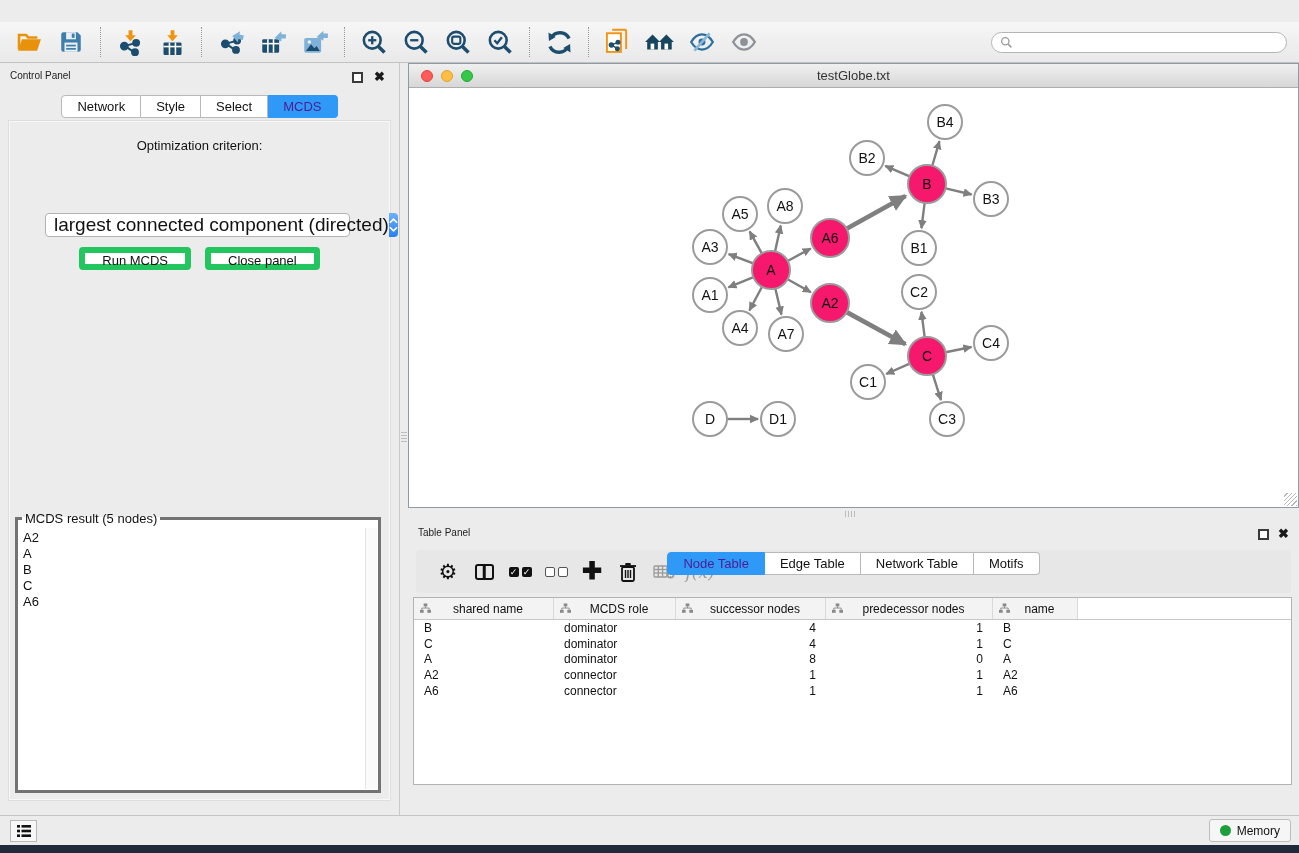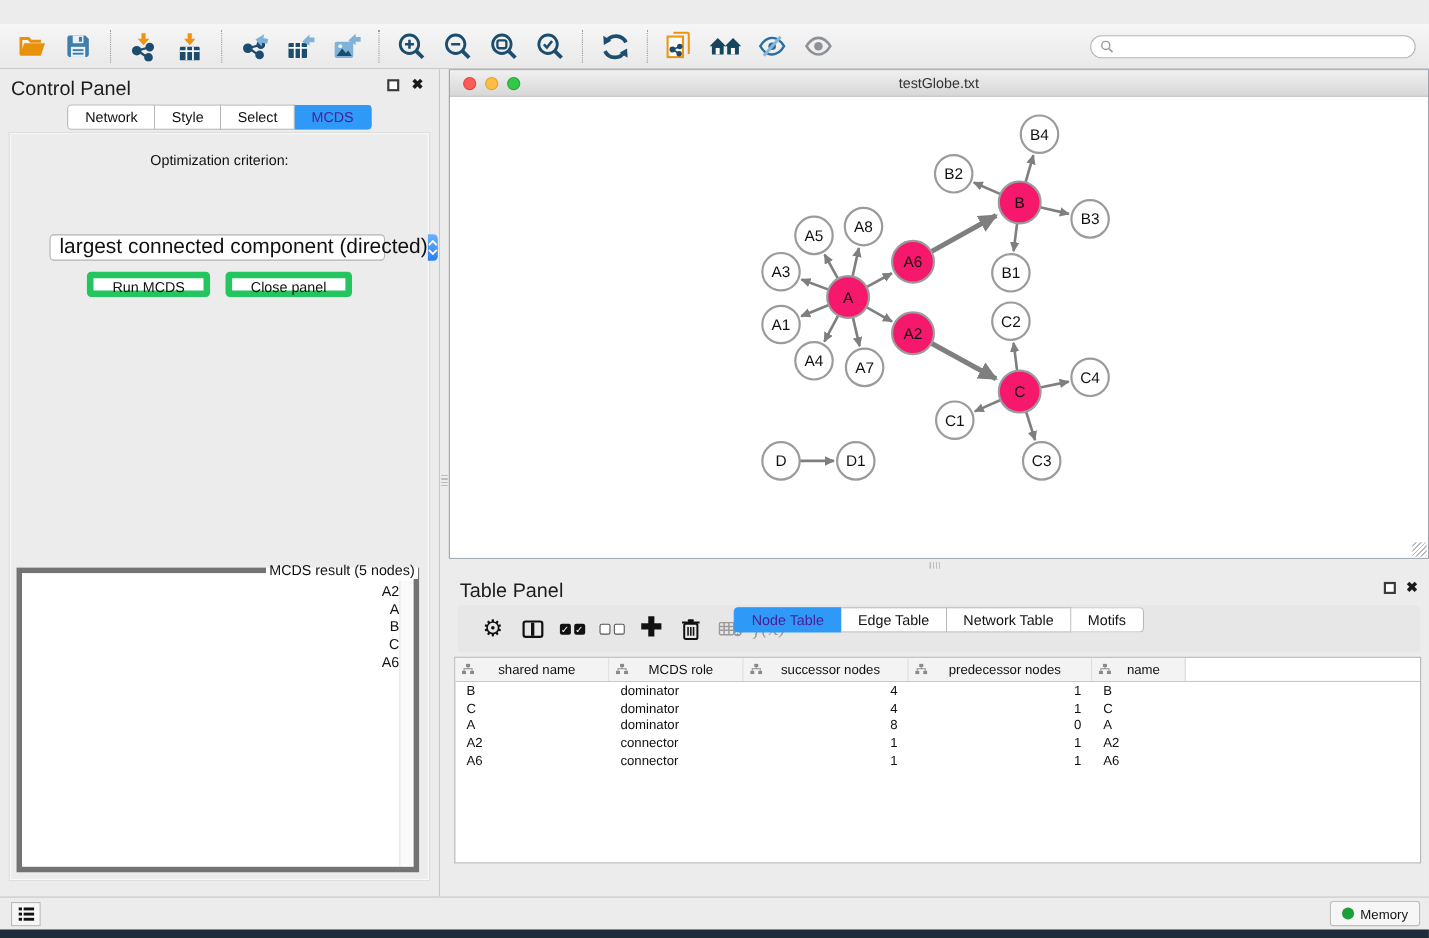--- a/index.html
+++ b/index.html
@@ -25,42 +25,42 @@
   .searchbox { margin-left:auto; margin-right:12px; width:296px; height:21px; background:#fff; border:1px solid #b5b5b5;
     border-radius:11px; display:flex; align-items:center; padding:0 8px; }
   .searchbox input { border:none; outline:none; flex:1; font-size:12px; font-family:"Liberation Sans",sans-serif; background:transparent; margin-left:5px; }
 
   
   .main { position:absolute; left:0; top:63px; width:1299px; height:752px; background:#ececec; }
 
   
   .cp { position:absolute; left:0; top:0; width:400px; height:752px; border-right:1px solid #c9c9c9; }
   .panel-head { position:absolute; left:0; top:0; right:0; height:28px; }
-  .panel-head .ptitle { position:absolute; left:10px; top:7px; font-size:18px; color:#1c1c1c; }
+  .panel-head .ptitle { position:absolute; left:10px; top:7px; font-size:10px; color:#1c1c1c; }
   .float-box { position:absolute; top:9px; width:11px; height:11px; border:2px solid #3a3a3a; background:#fff; }
   .close-x { position:absolute; top:6px; font-size:13px; font-weight:bold; color:#1a1a1a; }
   .cp .float-box { right:36px; } .cp .close-x { right:14px; }
 
   .seg-tabs { position:absolute; top:32px; left:0; right:0; display:flex; justify-content:center; }
   .seg { height:23px; line-height:21px; padding:0 15px; font-size:13px; background:#fff; border:1px solid #b9b9b9; border-left:none; color:#111; }
   .seg:first-child { border-left:1px solid #b9b9b9; border-radius:4px 0 0 4px; }
   .seg:last-child { border-radius:0 4px 4px 0; }
   .seg.sel { background:#2f99f7; border-color:#2f99f7; color:#4c1d95; }
 
   .cp-body { position:absolute; left:8px; right:8px; top:57px; bottom:14px; background:#ececec;
     border:1px solid #dedede; box-shadow:inset 0 0 0 1px #f8f8f8; }
   .opt-label { text-align:center; margin-top:17px; font-size:13px; color:#111; }
   .dd { position:absolute; left:36px; top:92px; width:305px; height:24px; background:#fff; border:1px solid #b2b2b2; border-radius:4px; display:flex; align-items:center; }
   .dd .ddval { flex:1; font-size:19px; padding-left:8px; color:#111; white-space:nowrap;text-align:center; }
   .dd .stepper { width:20px; height:24px; margin-right:-1px; border-radius:0 4px 4px 0;
     background:linear-gradient(#6db1fb,#2a7ff1); display:flex; flex-direction:column; align-items:center; justify-content:center; gap:2px; }
   .btn-row { position:absolute; left:0; right:0; top:126px; display:flex; justify-content:center; gap:14px; }
   .pbtn { height:23px; padding:0 17px; font-size:13px; font-family:"Liberation Sans",sans-serif; background:#fff; border:6px solid #22c55e; border-radius:4px; color:#111; }
 
-  fieldset.result { position:absolute; left:6px; right:9px; top:390px; bottom:7px; border:5px solid #737373; background:#fff; padding:0;text-align:right; }
+  fieldset.result { position:absolute; left:6px; right:9px; top:390px; bottom:7px; border:3px solid #737373; background:#fff; padding:0; }
   fieldset.result legend { font-size:13px; color:#111; margin-left:4px; padding:0 3px; background:transparent; }
   .result-list { position:absolute; left:1px; top:2px; right:13px; bottom:1px; background:#fff; font-size:13px; color:#111; padding:2px 0 0 4px; line-height:16px; overflow:hidden; }
   .vtrack { position:absolute; right:1px; top:2px; bottom:1px; width:12px; background:#fafafa; border-left:1px solid #e4e4e4; }
 
   
   .netwin { position:absolute; left:408px; top:0px; width:891px; height:445px; border:1px solid #8e9aa5; background:#fff; }
   .netwin .wtitle { position:absolute; left:0; top:0; right:0; height:24px; background:linear-gradient(#f0f0f0,#d7d7d7); border-bottom:1px solid #adadad; }
   .netwin .wtitle .lights { top:6px; left:12px; }
   .netwin .wtitle .title { position:absolute; left:0; right:0; top:4px; text-align:center; font-size:13px; color:#333; }
   .canvas { position:absolute; left:0; top:24px; right:0; bottom:0; background:#fff; }

